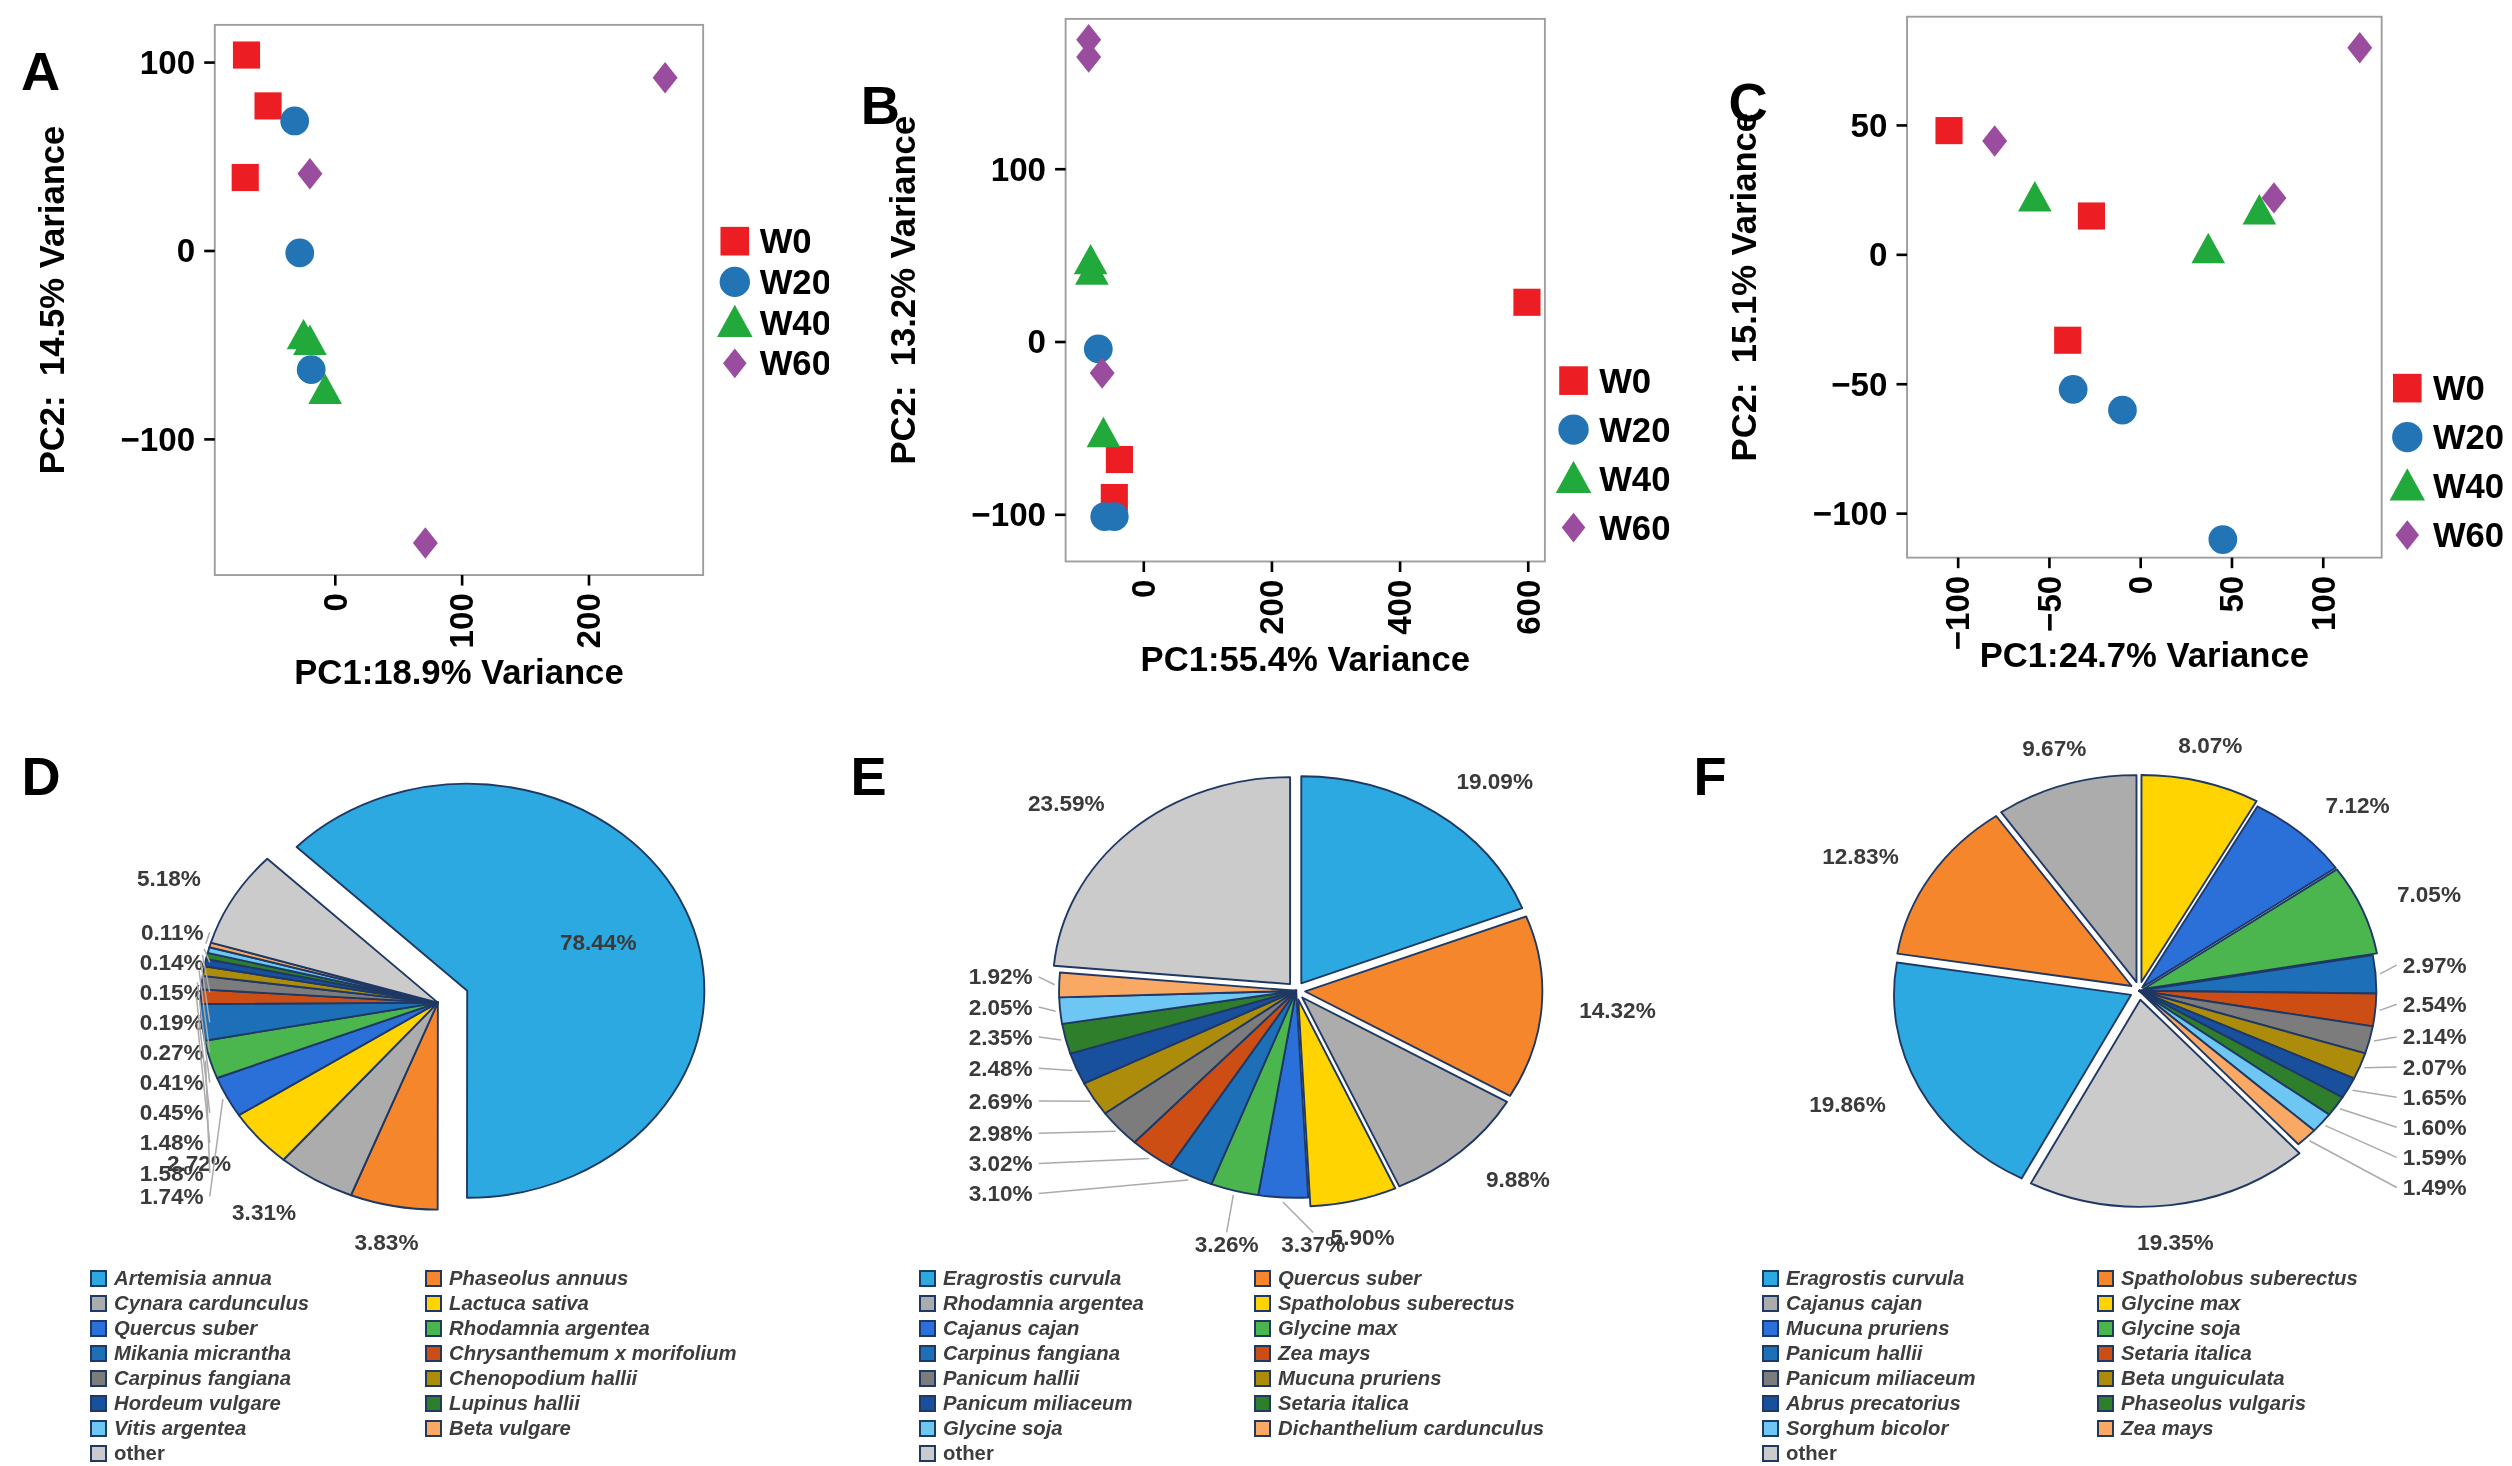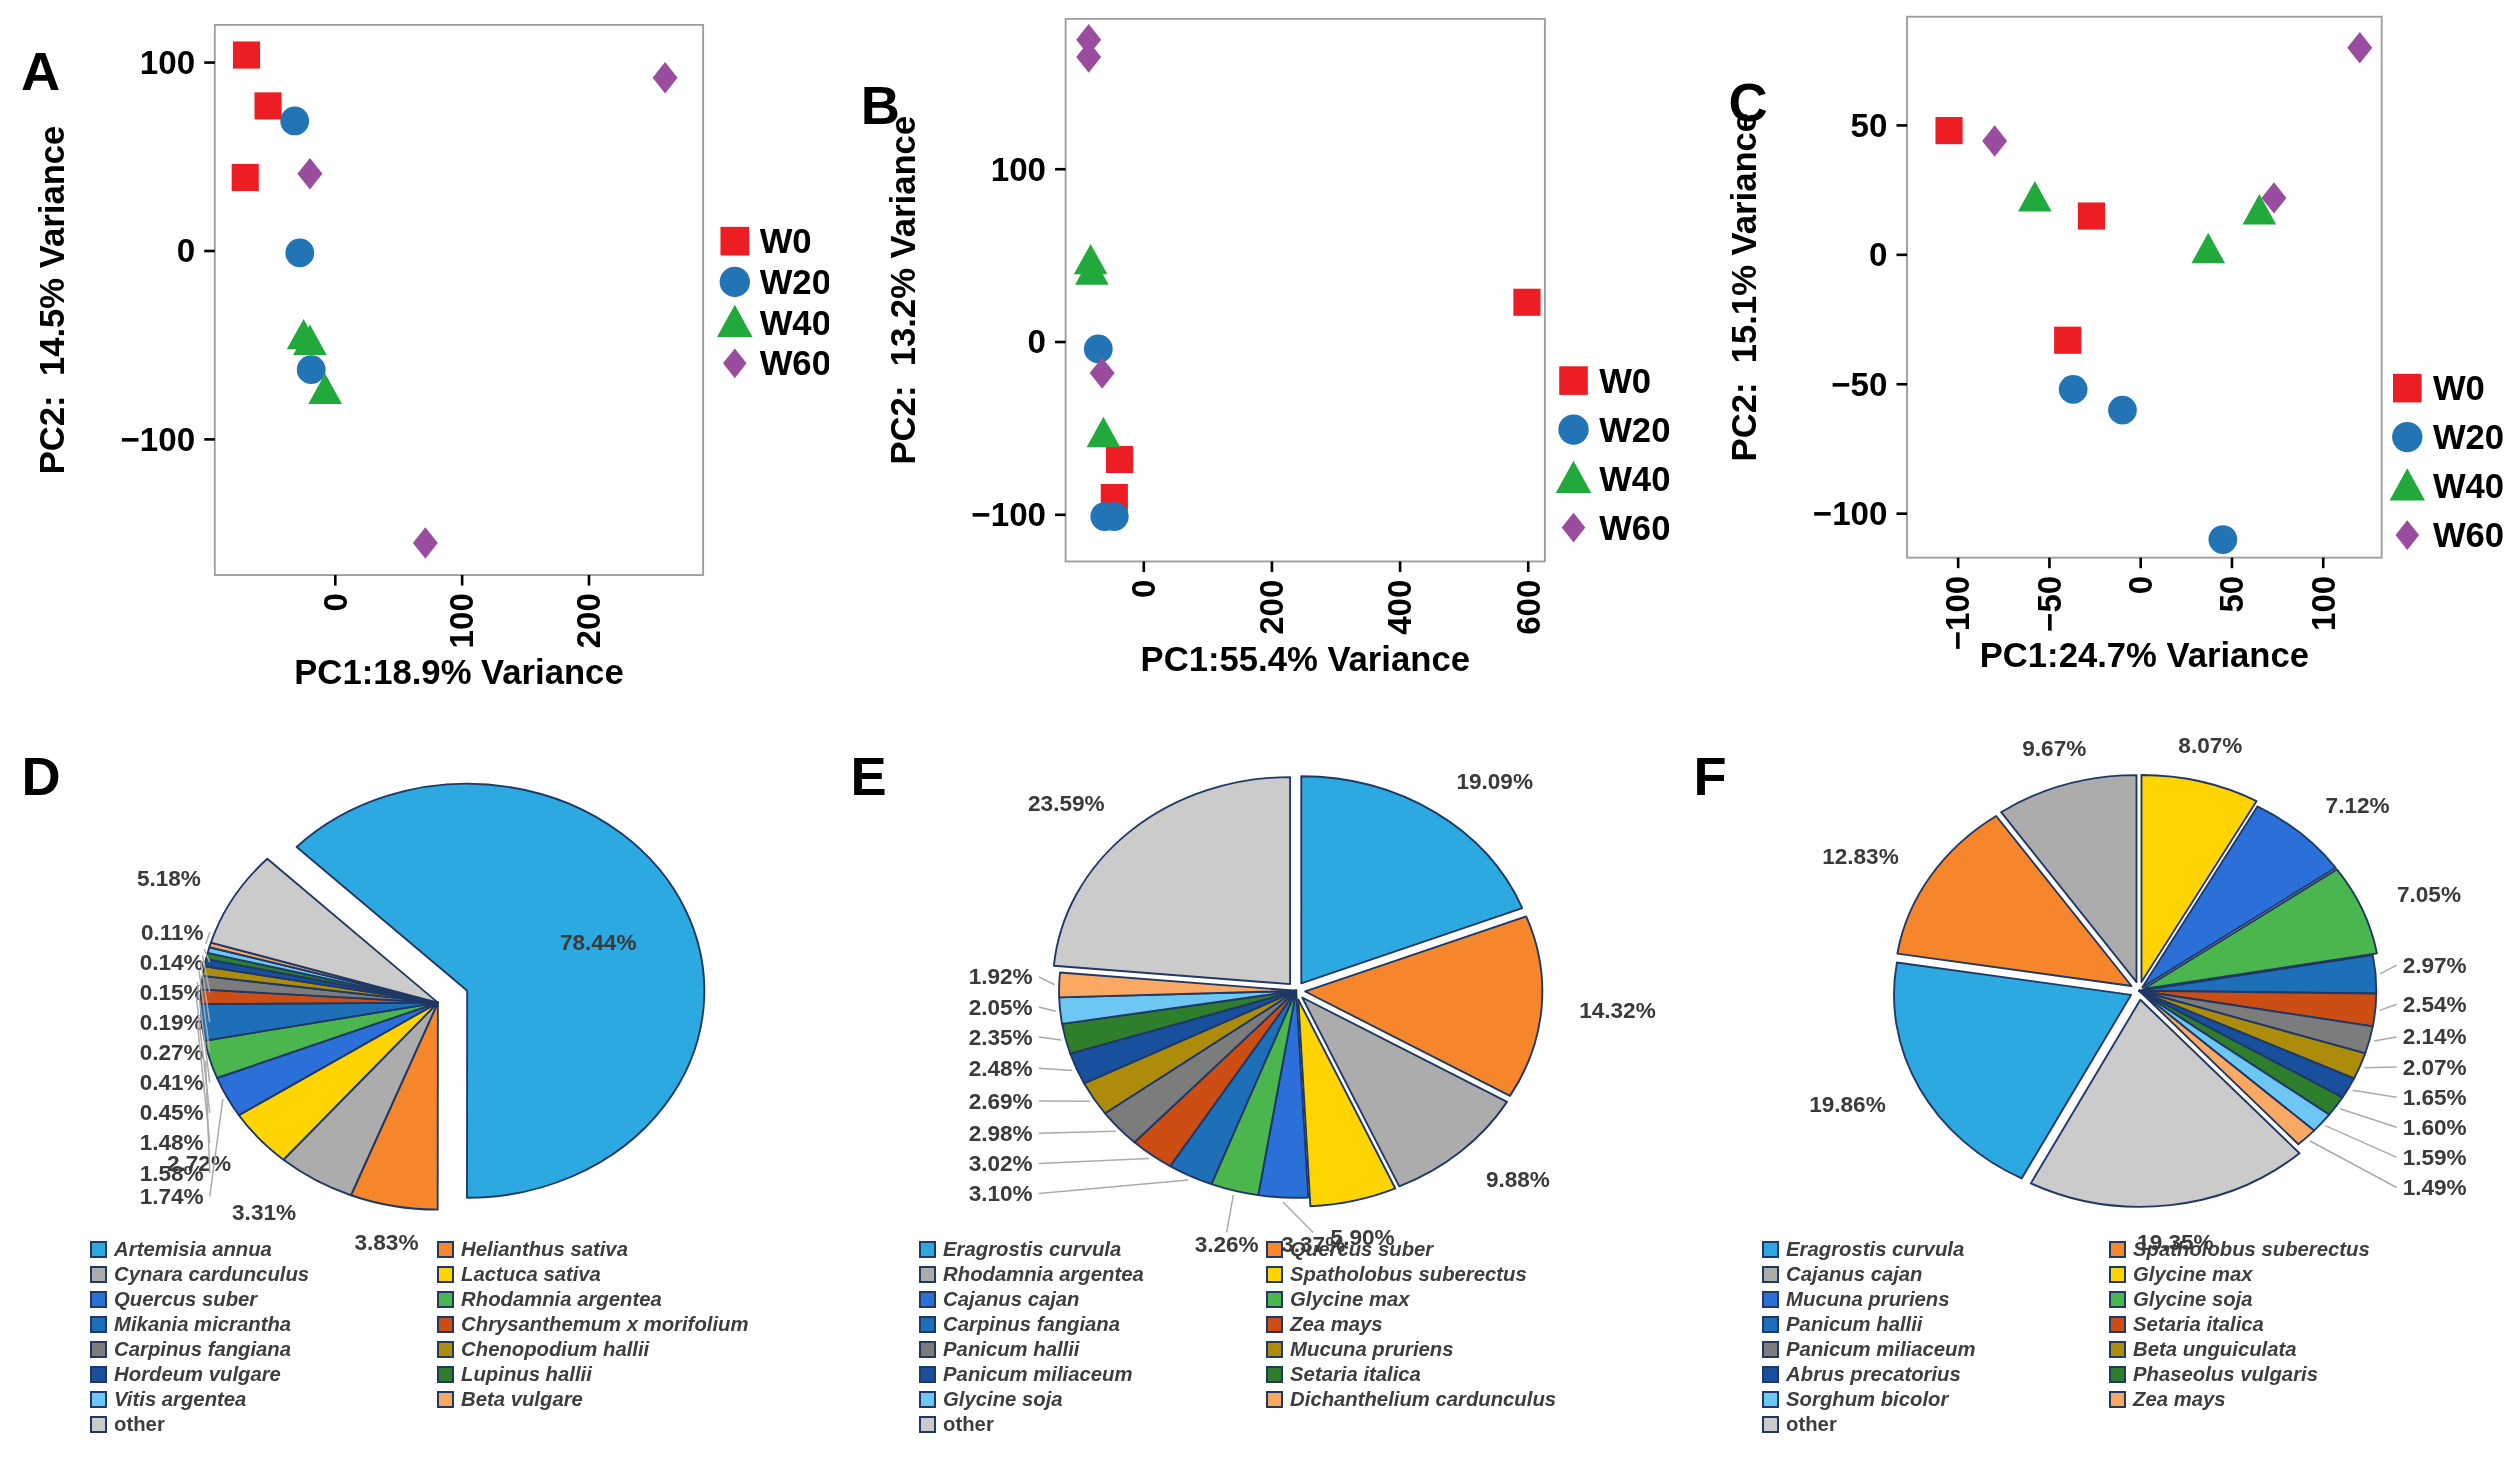--- a/index.html
+++ b/index.html
@@ -5,23 +5,23 @@
   html,body{margin:0;padding:0;background:#ffffff;}
   body{width:2512px;height:1467px;position:relative;overflow:hidden;
        font-family:"Liberation Sans",sans-serif;}
   .panel{position:absolute;}
   #panel-a{left:0;top:0;width:829px;height:716px;}
   #panel-b{left:829px;top:0;width:844px;height:716px;}
   #panel-c{left:1672px;top:0;width:840px;height:716px;}
   #panel-d{left:0;top:716px;width:829px;height:751px;}
   #panel-e{left:829px;top:716px;width:844px;height:751px;}
   #panel-f{left:1672px;top:716px;width:840px;height:751px;}
-  .pie-legend{position:absolute;left:90px;top:521px;width:723px;
+  .pie-legend{position:absolute;left:90px;top:550px;width:723px;
       display:grid;grid-auto-flow:column;grid-template-rows:repeat(8,25px);
-      grid-template-columns:331px 392px;column-gap:16px;}
+      grid-template-columns:331px 392px;column-gap:4px;}
   .legend-item{display:flex;align-items:center;height:25px;}
   .legend-swatch{width:17.3px;height:17.3px;border:2.3px solid #1F3864;
       box-sizing:border-box;margin-right:6.8px;flex:0 0 auto;}
   .legend-label{font-size:20.3px;font-weight:700;color:#3d3d3d;
       font-style:italic;white-space:nowrap;line-height:1;}
   .legend-label.upright{font-style:normal;}
   svg text{font-family:"Liberation Sans",sans-serif;}
 </style>
 </head>
 <body>
@@ -244,21 +244,21 @@
       <div class="legend-item">
         <span class="legend-swatch" style="background: rgb(110, 198, 243);"></span>
         <span class="legend-label">Vitis argentea</span>
       </div>
       <div class="legend-item">
         <span class="legend-swatch" style="background: rgb(203, 203, 203);"></span>
         <span class="legend-label upright">other</span>
       </div>
       <div class="legend-item">
         <span class="legend-swatch" style="background: rgb(246, 134, 43);"></span>
-        <span class="legend-label">Helianthus sativa</span>
+        <span class="legend-label">Phaseolus annuus</span>
       </div>
       <div class="legend-item">
         <span class="legend-swatch" style="background: rgb(255, 212, 1);"></span>
         <span class="legend-label">Lactuca sativa</span>
       </div>
       <div class="legend-item">
         <span class="legend-swatch" style="background: rgb(74, 182, 77);"></span>
         <span class="legend-label">Rhodamnia argentea</span>
       </div>
       <div class="legend-item">

